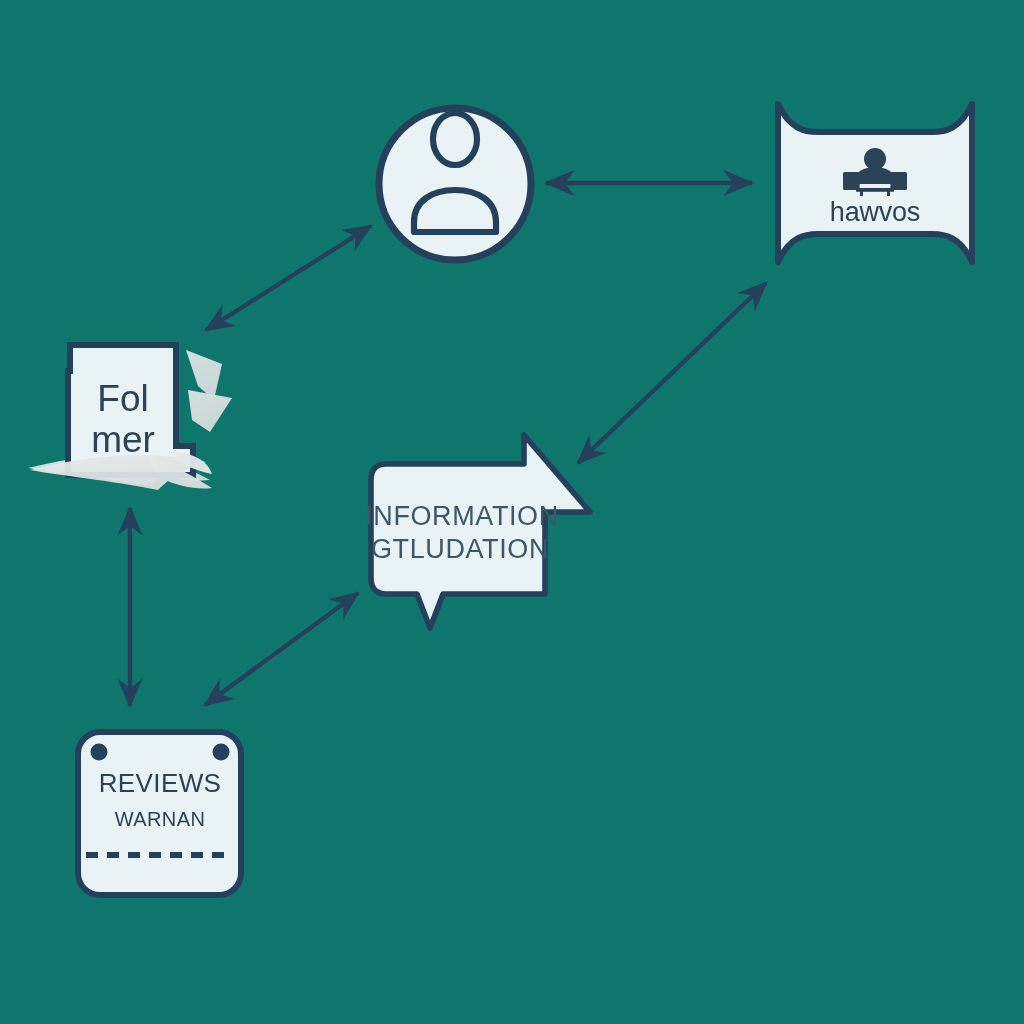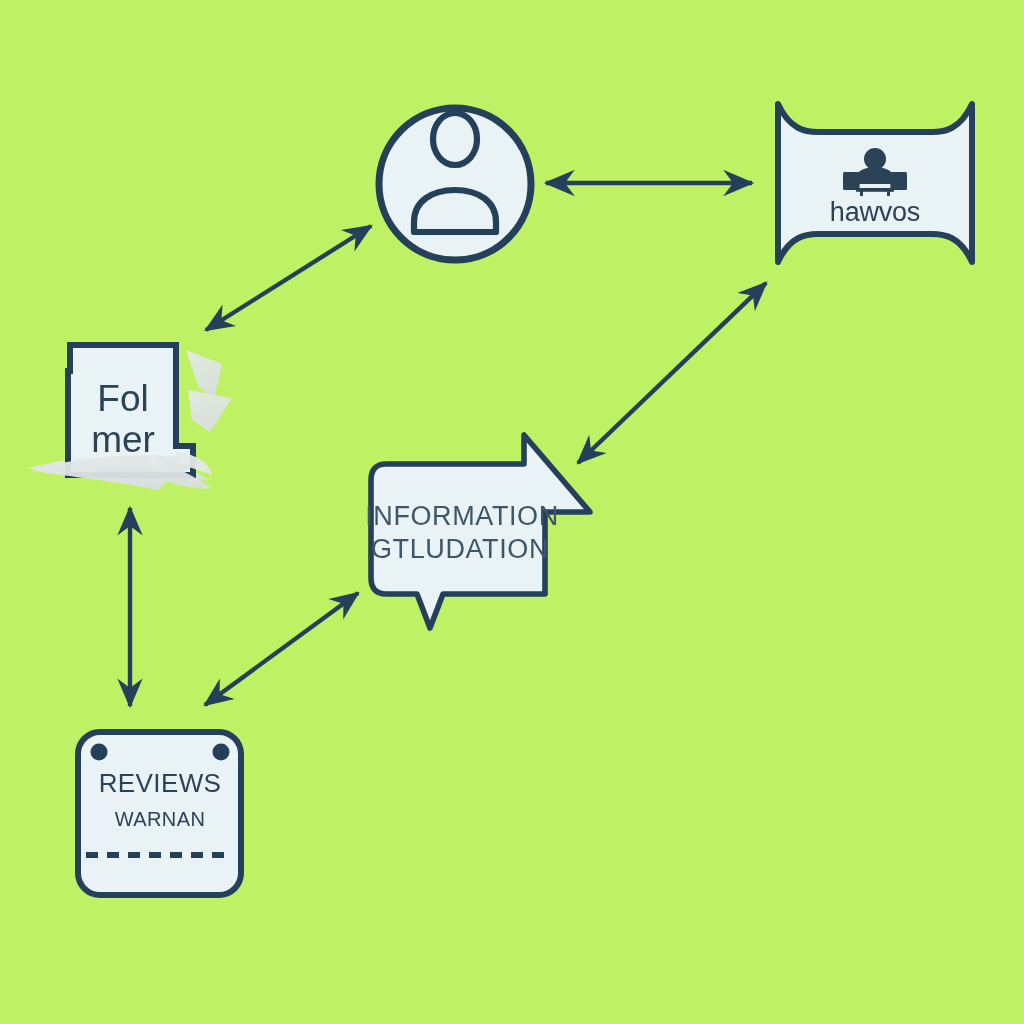--- a/index.html
+++ b/index.html
@@ -8,21 +8,21 @@
     padding: 0;
     background: #ffffff;
   }
   body {
     font-family: "Liberation Sans", "DejaVu Sans", sans-serif;
   }
   #canvas {
     position: relative;
     width: 1024px;
     height: 1024px;
-    background: #bef264;
+    background: #0f766e;
     overflow: hidden;
   }
   #diagram-svg {
     position: absolute;
     left: 0;
     top: 0;
     width: 1024px;
     height: 1024px;
     display: block;
   }

